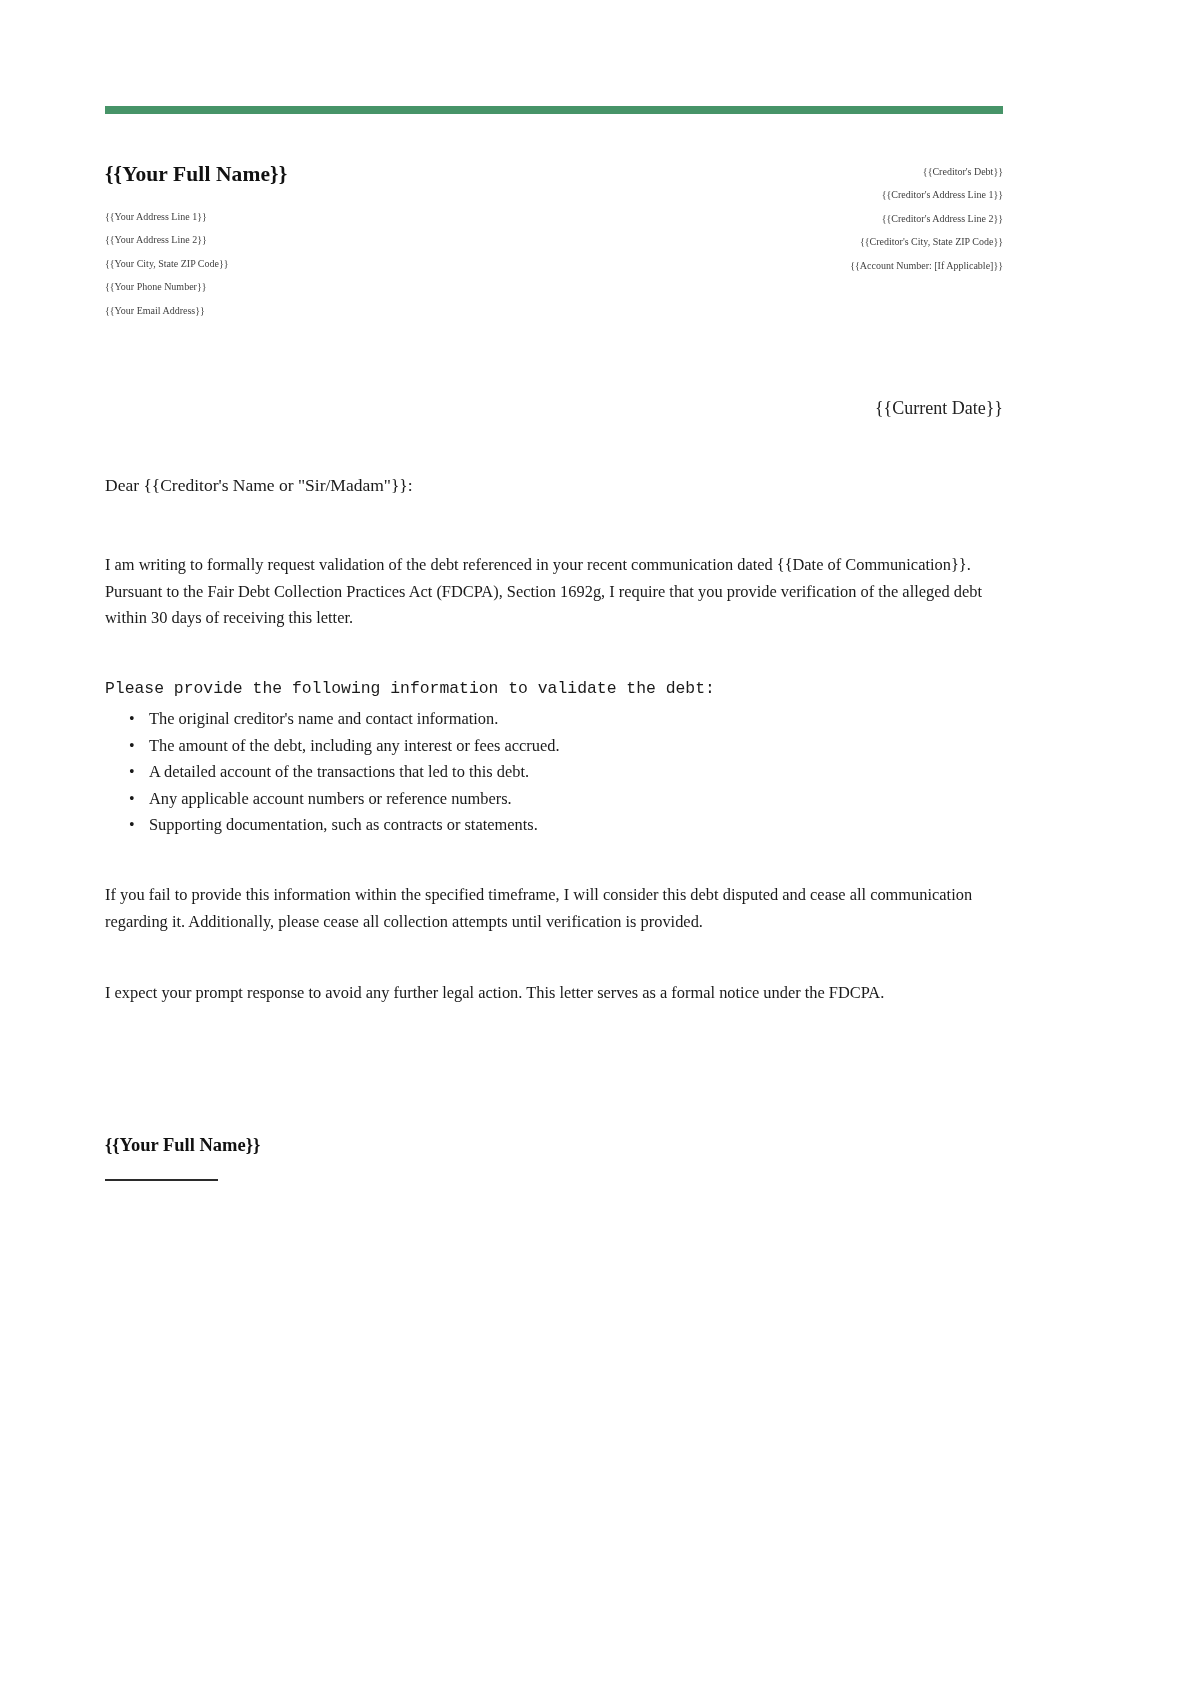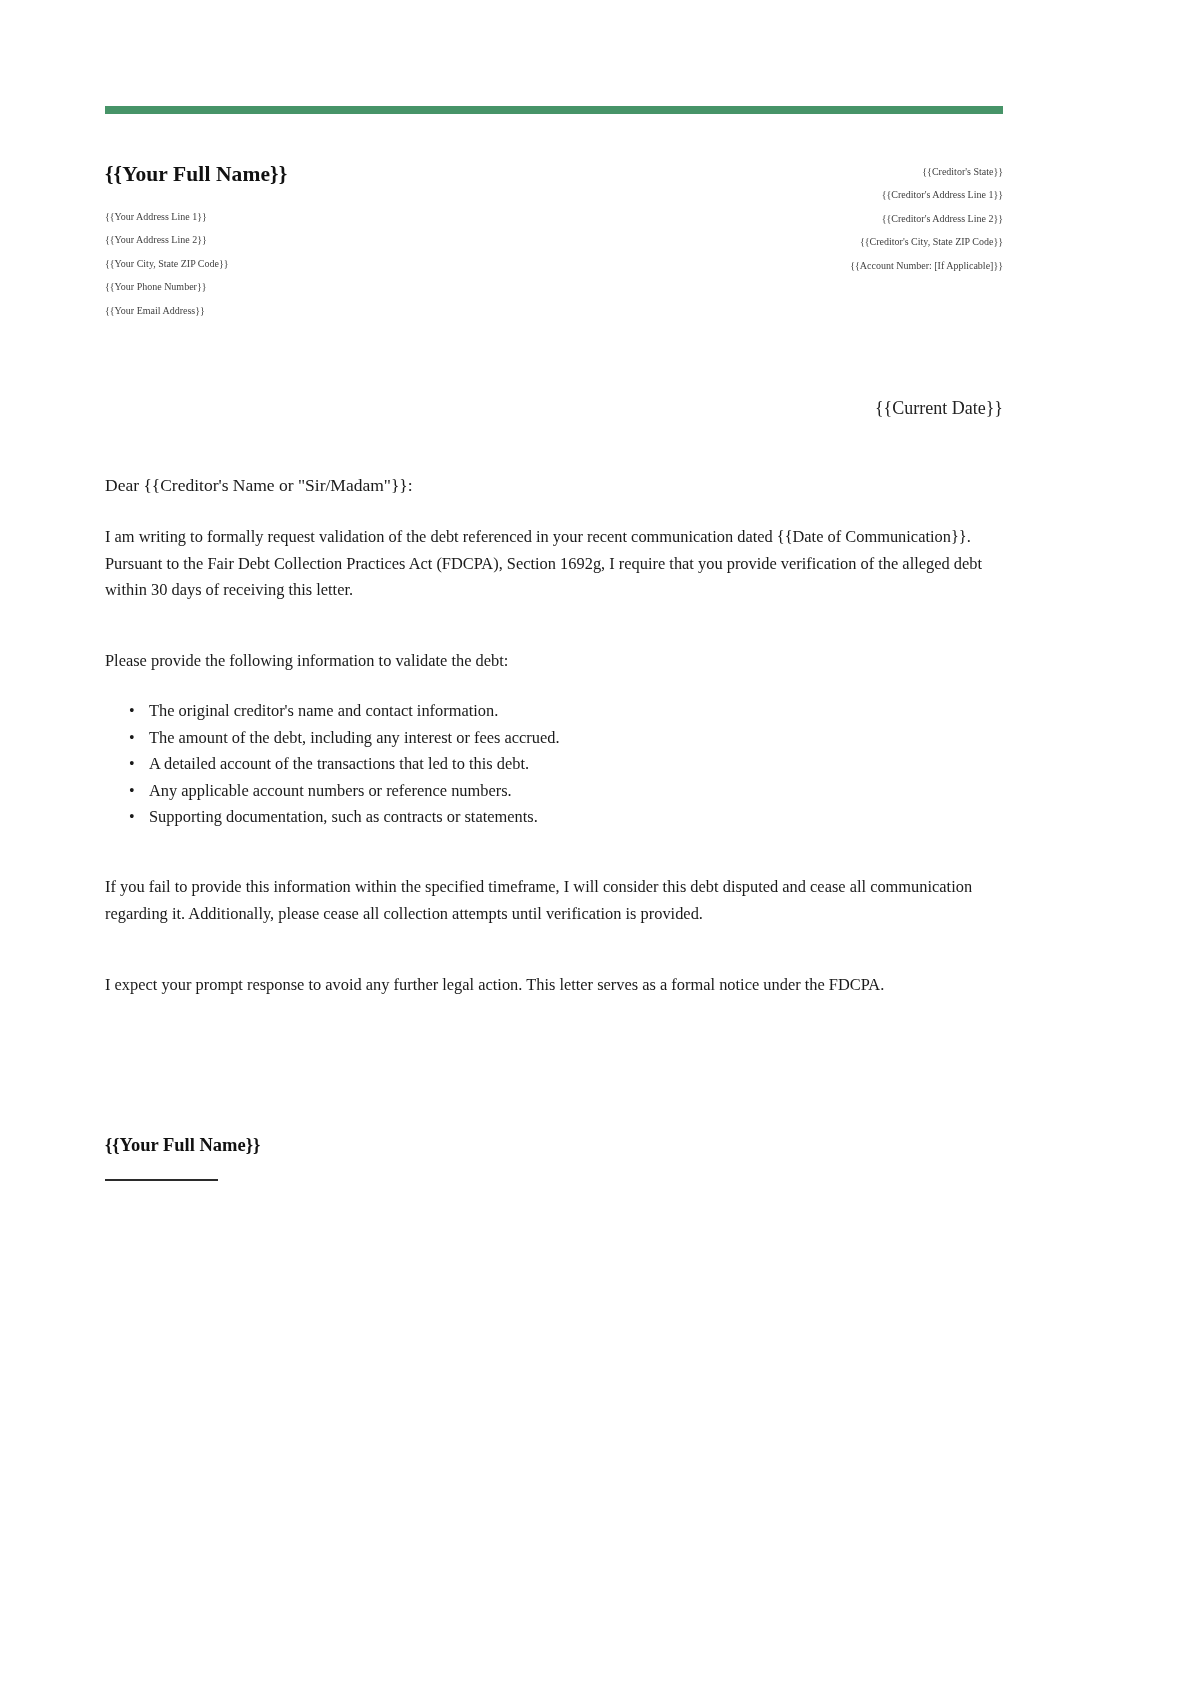--- a/index.html
+++ b/index.html
@@ -86,37 +86,38 @@
     top: 475px;
     width: 898px;
     font-size: 17.5px;
     color: #1a1a1a;
   }
 
   
   .body-block {
     position: absolute;
     left: 105px;
-    top: 524px;
+    top: 552px;
     width: 898px;
   }
 
   p.para {
     margin: 0 0 44px 0;
     font-size: 16.4px;
     line-height: 26.6px;
     color: #1a1a1a;
     text-align: left;
   }
   p.para:last-child {
     margin-bottom: 16px;
   }
 
   p.para.tight {
-    margin-bottom: 24px;
+    margin-bottom: 4px;
+    font-family: Liberation Mono, monospace;
   }
 
   ul.req-list {
     margin: 0 0 44px 0;
     padding: 0 0 0 44px;
     list-style: none;
   }
   ul.req-list li {
     position: relative;
     font-size: 16.4px;
@@ -173,21 +174,21 @@
     <div class="addr-block left">
       <div class="addr-name">{{Your Full Name}}</div>
       <div class="addr-line">{{Your Address Line 1}}</div>
       <div class="addr-line">{{Your Address Line 2}}</div>
       <div class="addr-line">{{Your City, State ZIP Code}}</div>
       <div class="addr-line">{{Your Phone Number}}</div>
       <div class="addr-line">{{Your Email Address}}</div>
     </div>
 
     <div class="addr-block right">
-      <div class="addr-line">{{Creditor's State}}</div>
+      <div class="addr-line">{{Creditor's Debt}}</div>
       <div class="addr-line">{{Creditor's Address Line 1}}</div>
       <div class="addr-line">{{Creditor's Address Line 2}}</div>
       <div class="addr-line">{{Creditor's City, State ZIP Code}}</div>
       <div class="addr-line">{{Account Number: [If Applicable]}}</div>
     </div>
 
   </div>
 
   <div class="date-line">{{Current Date}}</div>
 

